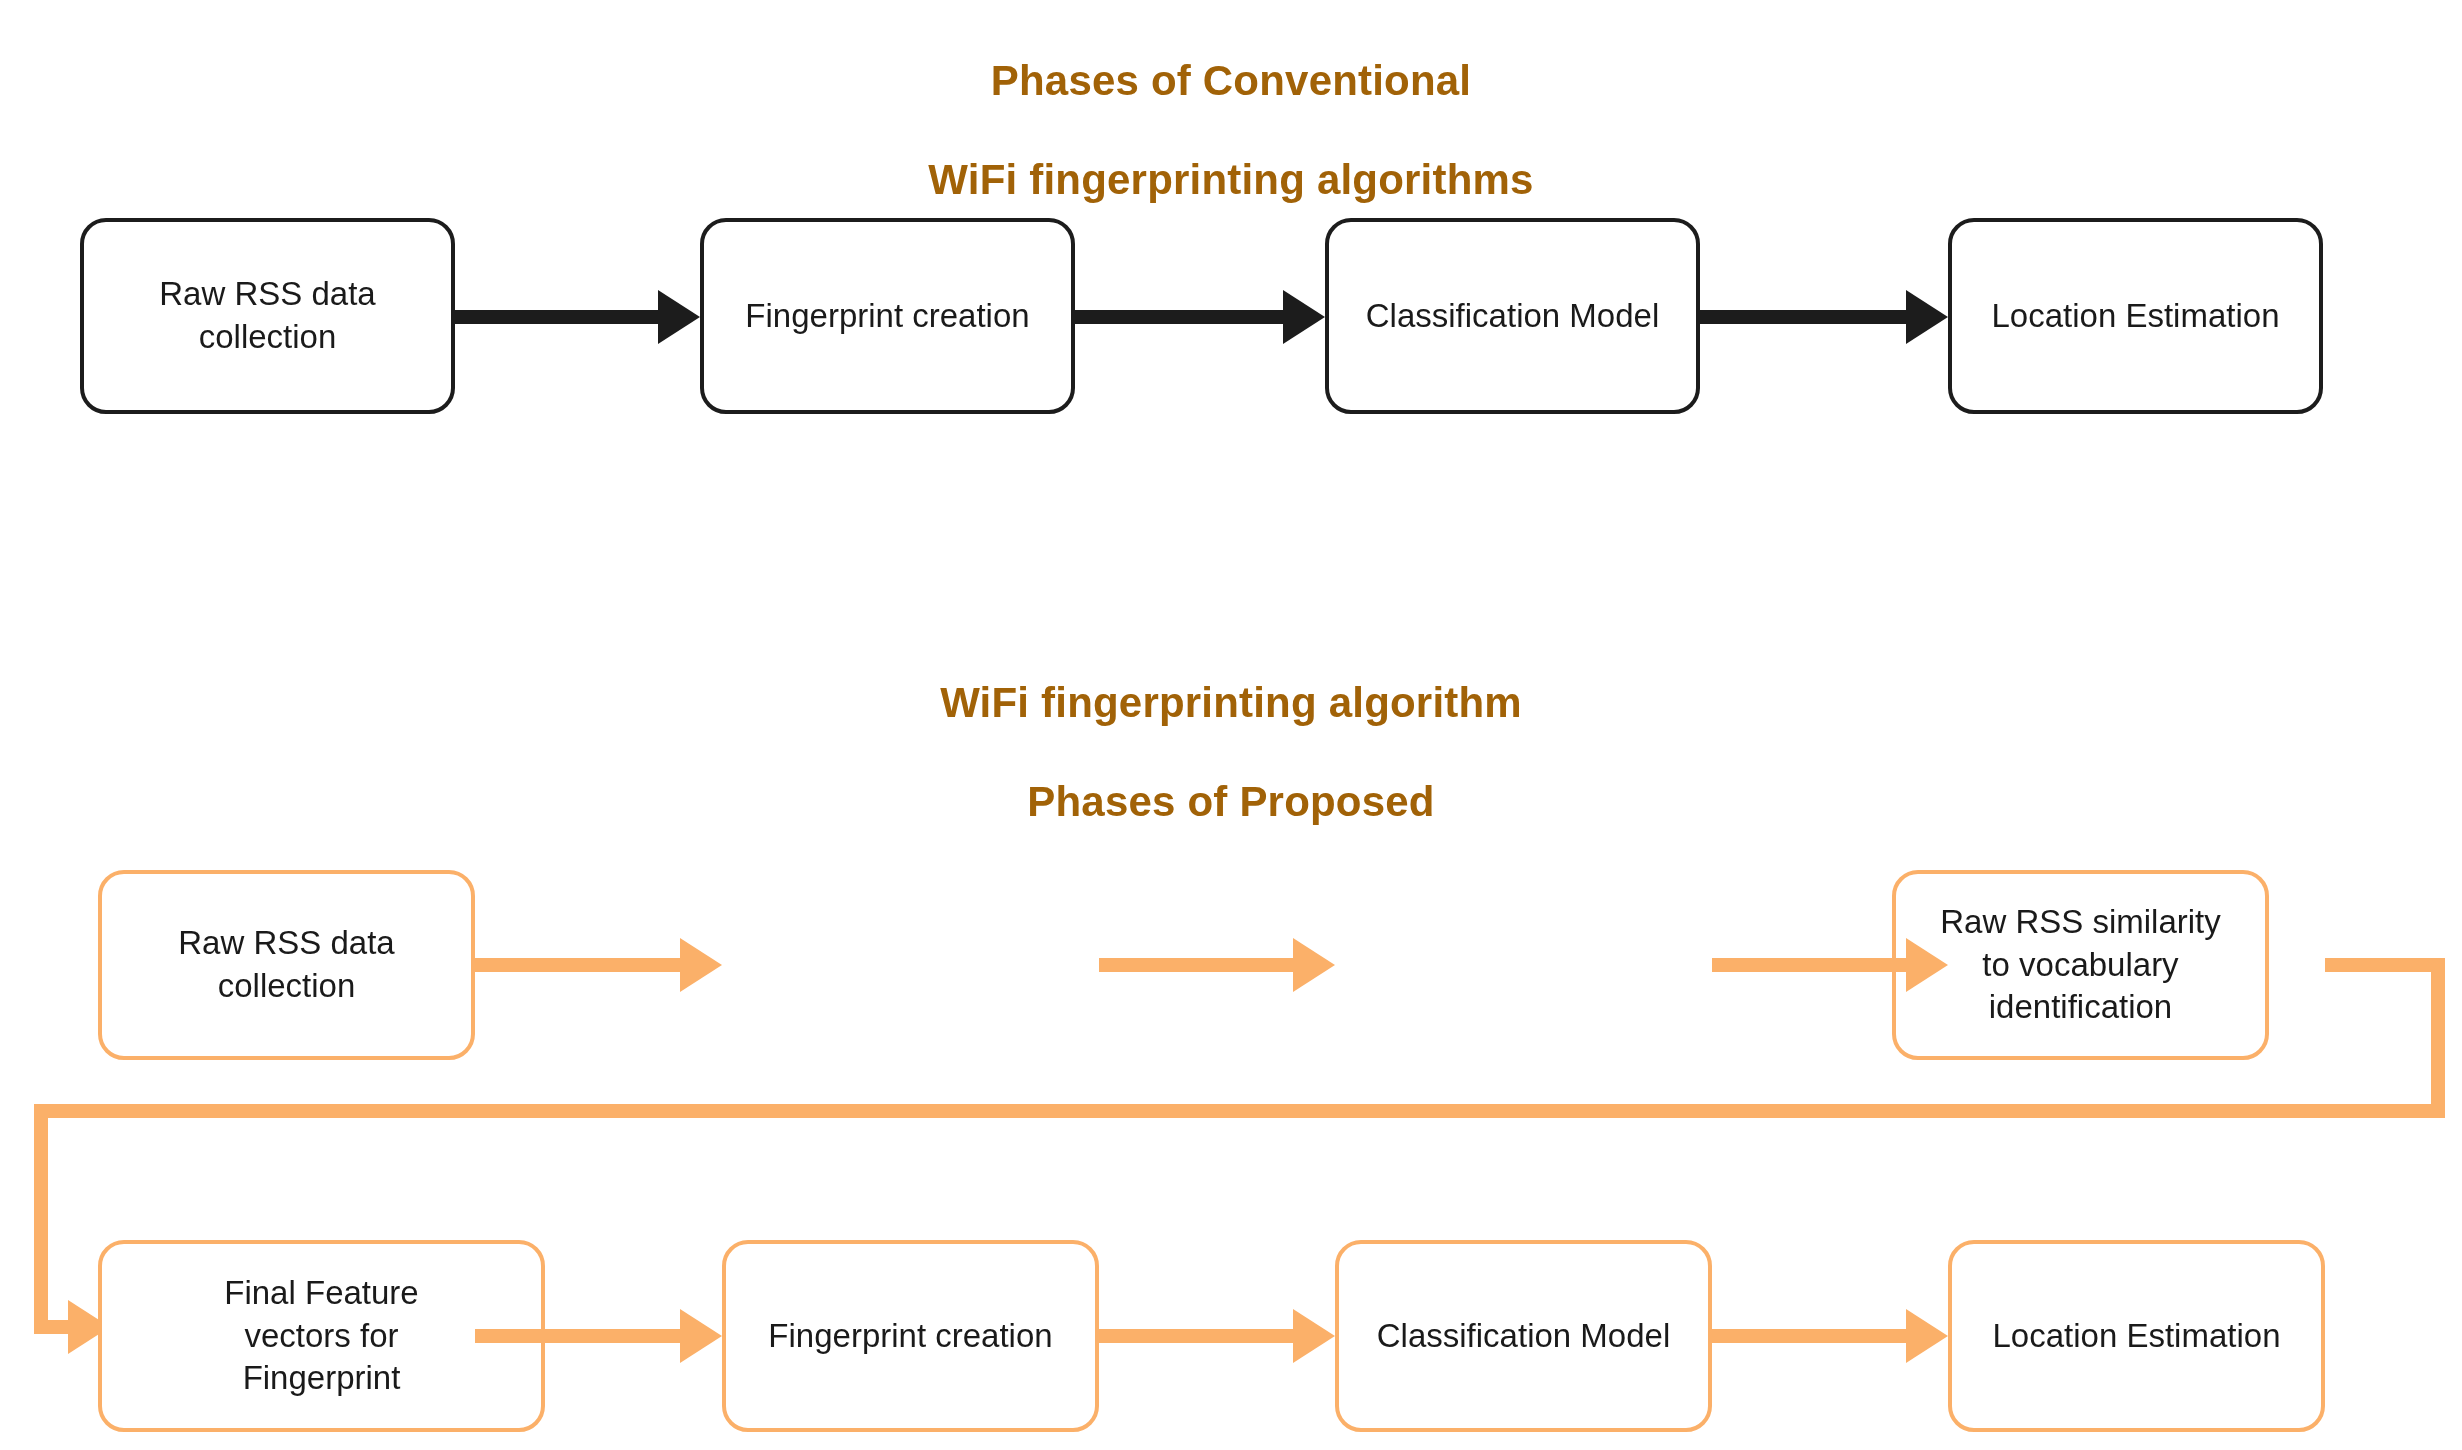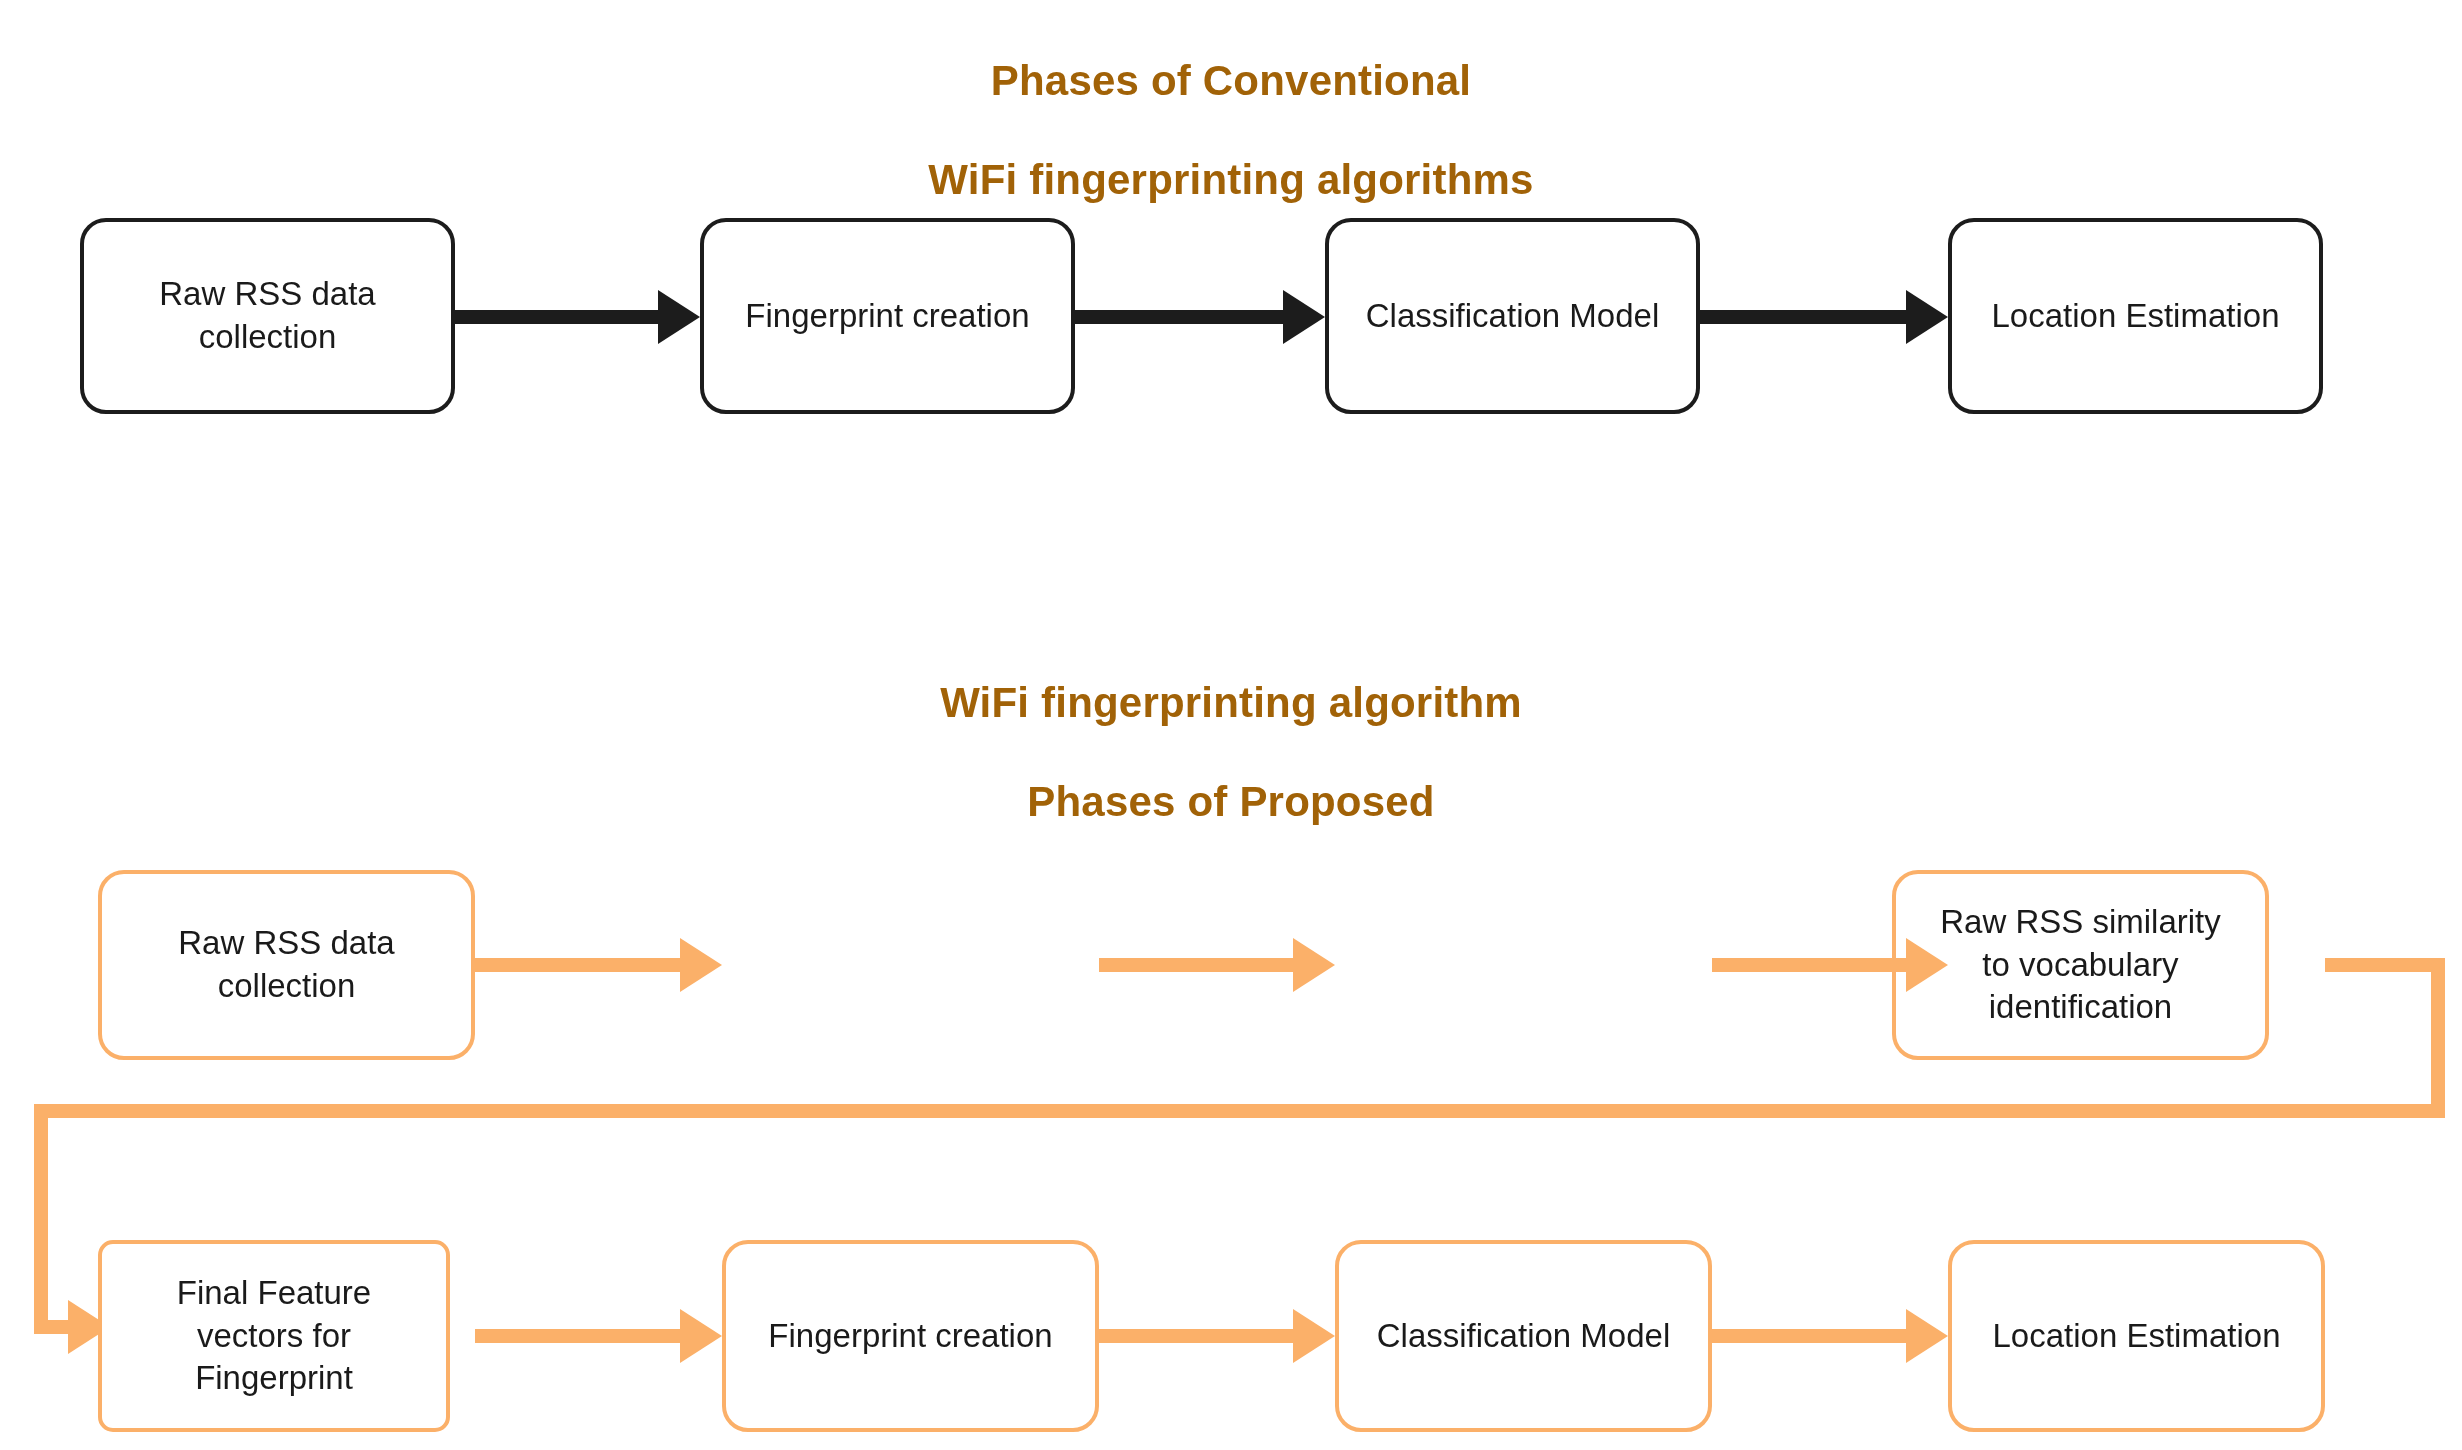--- a/index.html
+++ b/index.html
@@ -171,21 +171,21 @@
     <div class="wrap-line" style="left:2325px; top:958px; width:120px; height:14px;"></div>
     <div class="wrap-line" style="left:2431px; top:958px; width:14px; height:160px;"></div>
     <div class="wrap-line" style="left:34px; top:1104px; width:2411px; height:14px;"></div>
     <div class="wrap-line" style="left:34px; top:1104px; width:14px; height:230px;"></div>
     <div class="wrap-line" style="left:34px; top:1320px; width:42px; height:14px;"></div>
     <div class="head" style="position:absolute; left:68px; top:1300px; width:0; height:0;
                 border-top:27px solid transparent; border-bottom:27px solid transparent;
                 border-left:42px solid #fbb069;"></div>
   </div>
 
-  <div class="node orange" style="left:98px; top:1240px; width:352px; height:192px;border-radius:15px;">
+  <div class="node orange" style="left:98px; top:1240px; width:447px; height:192px;">
     <span class="node-text">Final Feature
 vectors for
 Fingerprint</span>
   </div>
 
   <div class="node orange" style="left:722px; top:1240px; width:377px; height:192px;">
     <span class="node-text">Fingerprint creation</span>
   </div>
 
   <div class="node orange" style="left:1335px; top:1240px; width:377px; height:192px;">

